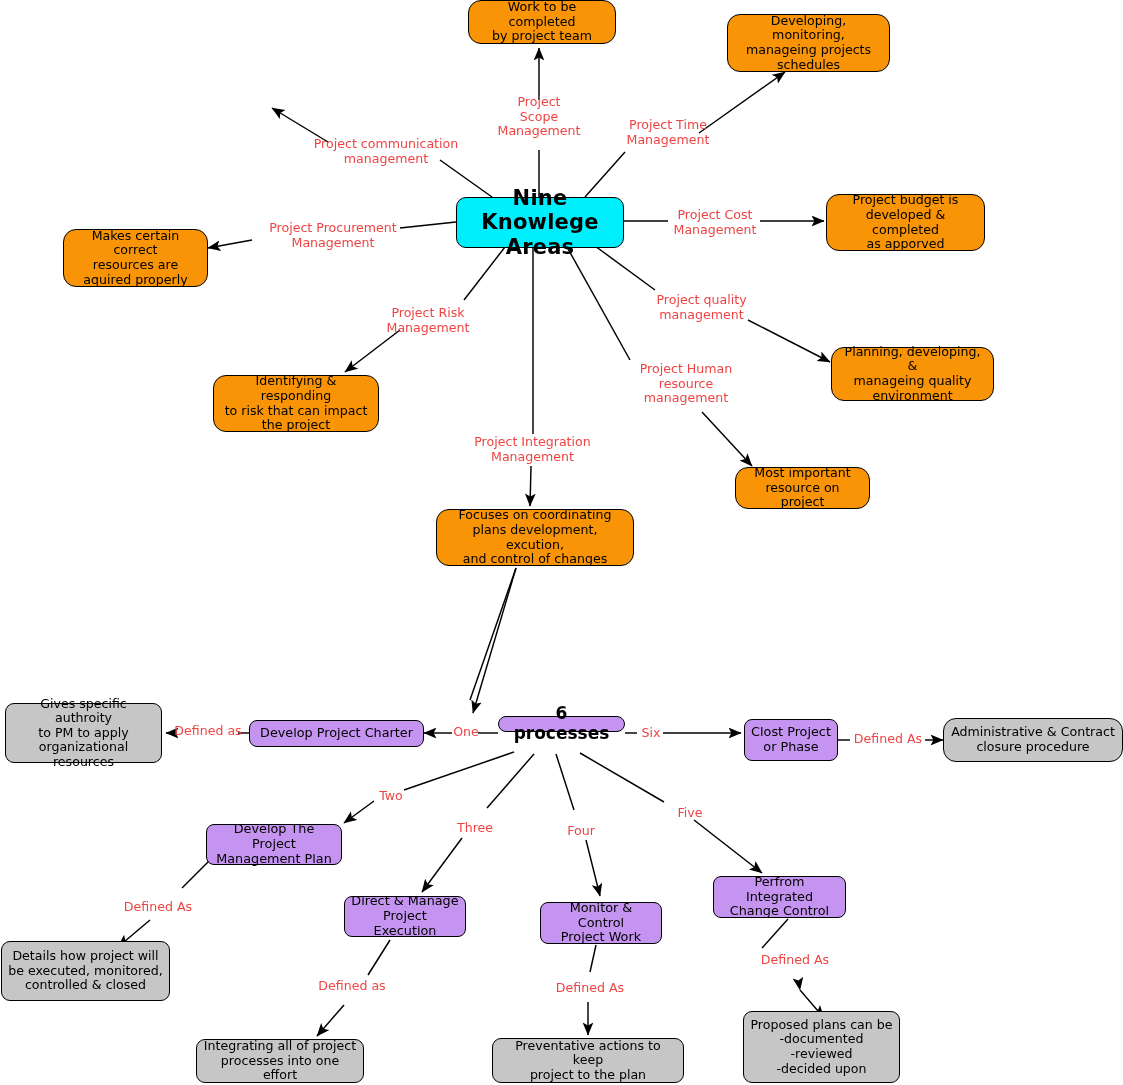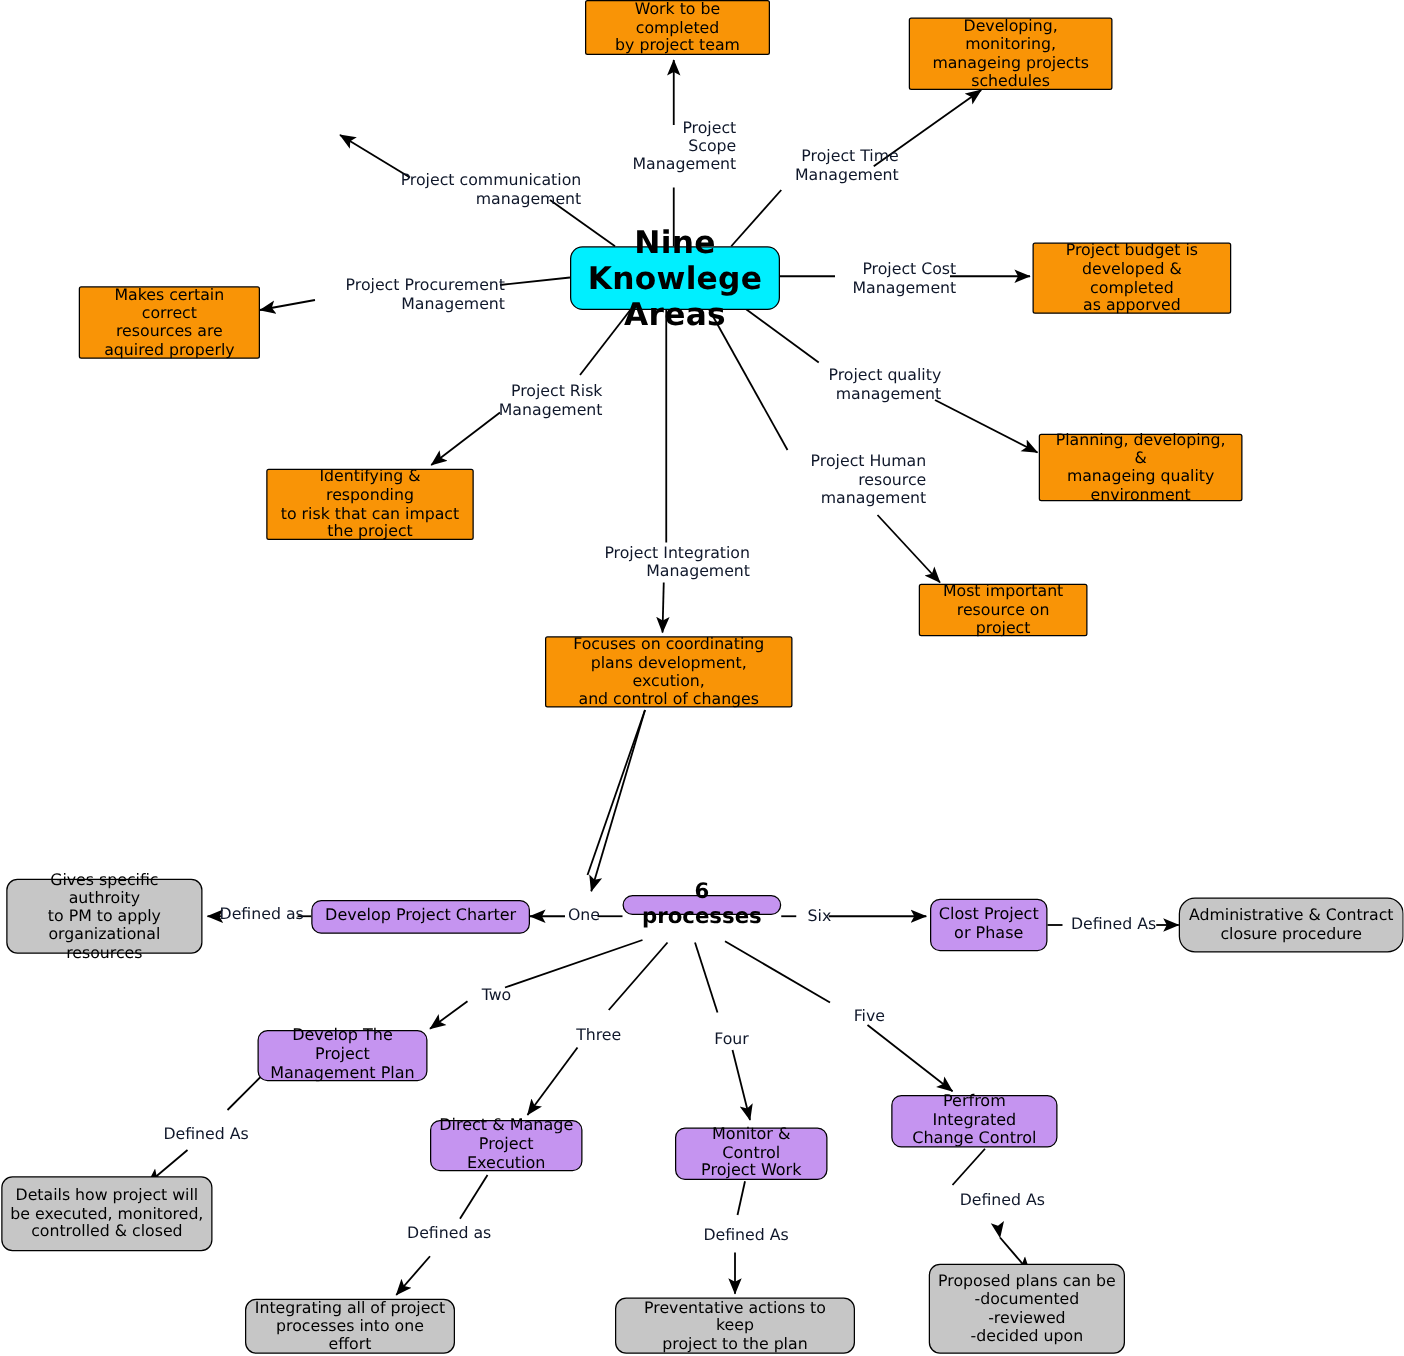--- a/index.html
+++ b/index.html
@@ -28,35 +28,35 @@
     align-items:center;
     justify-content:center;
     text-align:center;
     border:1.4px solid #000000;
     color:#000000;
     line-height:1.16;
     white-space:pre-line;
     padding:3px 6px;
     z-index:5;
   }
-  .node.orange{ background:#f99406; border-radius:2px; font-size:12.6px; }
+  .node.orange{ background:#f99406; border-radius:13px; font-size:12.6px; }
   .node.cyan{
     background:#00efff; border-radius:10px;
-    font-weight:bold; font-size:25px; letter-spacing:.2px;
+    font-weight:bold; font-size:21px; letter-spacing:.2px;
   }
   .node.purple{ background:#c594f0; border-radius:8px; font-size:12.8px; }
   .node.purple.bold{ font-weight:bold; font-size:17px; }
   .node.gray{ background:#c6c6c6; border-radius:9px; font-size:12.6px; }
   .node.gray.sq{ border-radius:13px; }
 
   .elabel{
     position:absolute;
     font-size:12.6px;
-    color:#0f172a;
-    text-align:right;
+    color:#ef4444;
+    text-align:center;
     white-space:pre-line;
     line-height:1.17;
     z-index:4;
     background:transparent;
   }
 </style>
 </head>
 <body>
 
 <div id="canvas">

